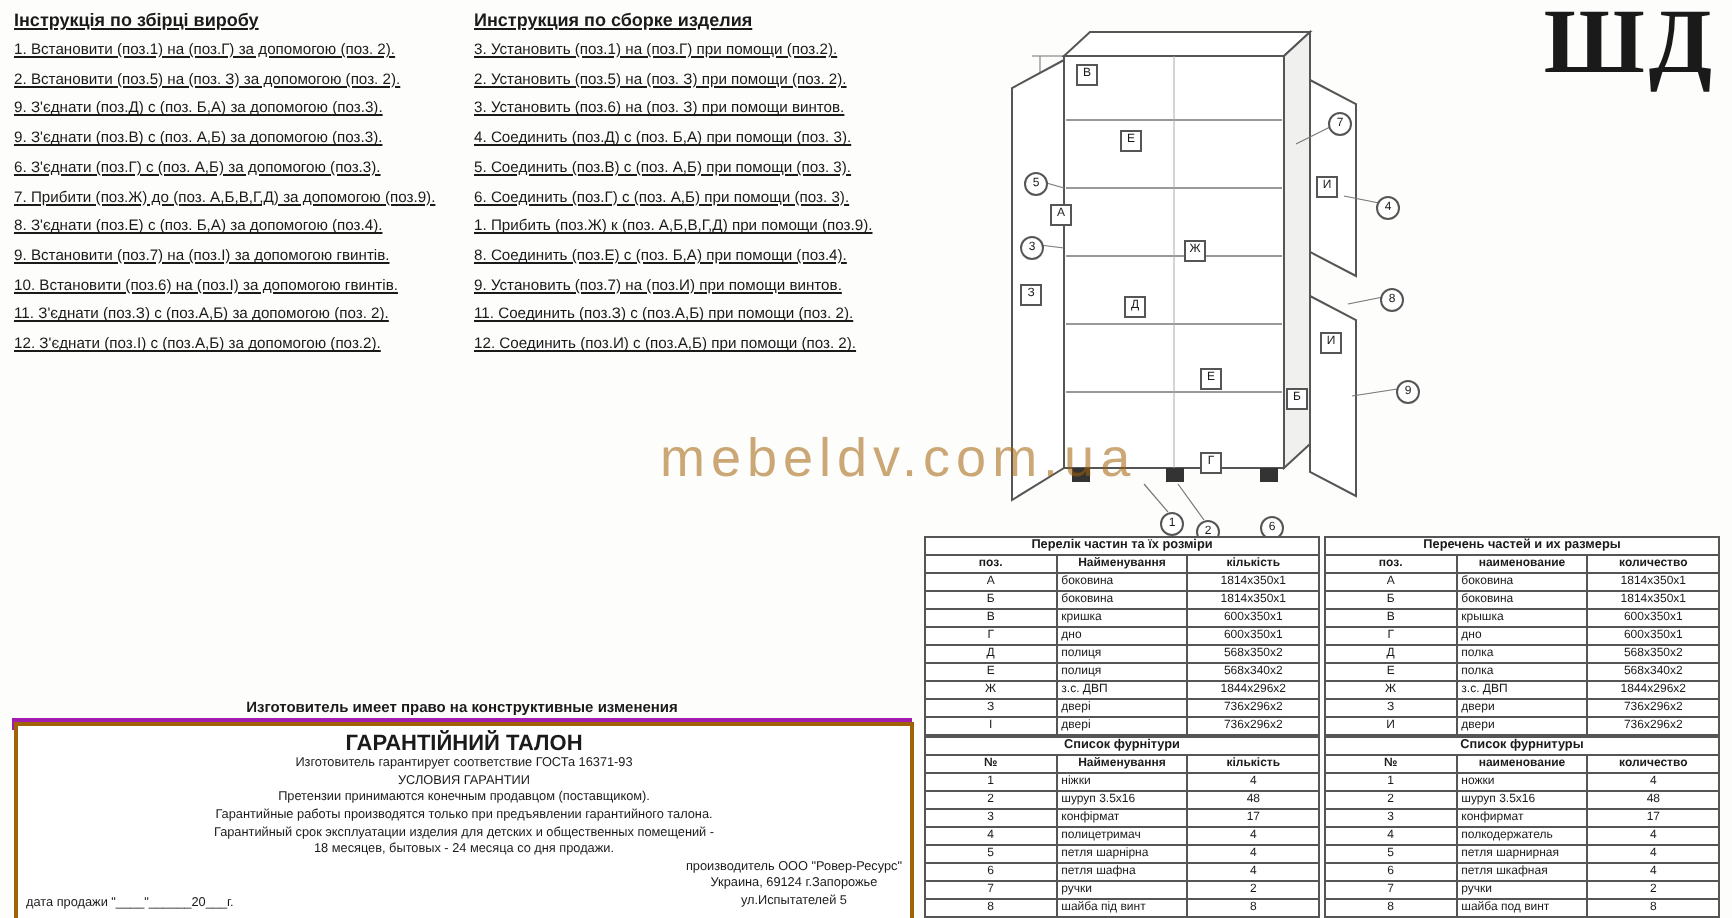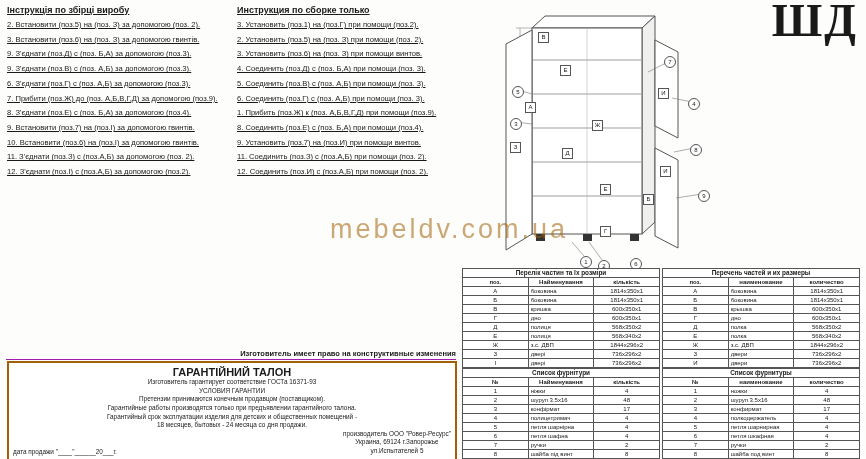--- a/index.html
+++ b/index.html
@@ -22,22 +22,22 @@
   .drawing svg{position:absolute;left:0;top:0;}
   .callout-layer{position:absolute;left:0;top:0;width:100%;height:100%;}
   .sq{position:absolute;width:9px;height:9px;border:1px solid #555;background:#fff;
       font-size:6px;line-height:9px;text-align:center;}
   .ci{position:absolute;width:10px;height:10px;border:1px solid #555;border-radius:50%;
       background:#fff;font-size:6px;line-height:10px;text-align:center;}
   
   .watermark{position:absolute;left:330px;top:214px;font-size:27px;color:#a16207;
       opacity:.55;letter-spacing:3px;white-space:nowrap;}
   
-  .mnote{position:absolute;left:6px;top:349px;width:450px;text-align:right;
-      font-size:7.5px;font-weight:bold;border-bottom:1px solid #a21caf;padding-bottom:1px;}
+  .mnote{position:absolute;left:6px;top:349px;width:450px;text-align:center;
+      font-size:7.5px;font-weight:bold;border-bottom:6px solid #a21caf;padding-bottom:1px;}
   .warranty{position:absolute;left:7px;top:361px;width:446px;height:96px;
       border:2px solid #a16207;background:#fff;}
   .warranty .wtitle{text-align:center;font-weight:bold;font-size:11px;margin-top:3px;}
   .warranty .wline{text-align:center;font-size:6.4px;line-height:1.35;}
   .warranty .wbottom{position:absolute;left:4px;right:4px;bottom:4px;
       display:flex;justify-content:space-between;align-items:flex-end;}
   .warranty .wdate{font-size:6.4px;}
   .warranty .wprod{font-size:6.4px;text-align:center;line-height:1.3;}
   
   .tables{position:absolute;left:462px;top:268px;display:flex;gap:2px;}
@@ -51,24 +51,24 @@
   .c-name{width:96px;}
   .c-qty{width:66px;text-align:center;}
 </style>
 </head>
 <body>
 
 <div class="col col-ua">
   <h2>Інструкція по збірці виробу</h2>
   <div class="steps">
 
+      <div>1. Встановити (поз.1) на (поз.Г) за допомогою (поз. 2).</div>
 
       <div>2. Встановити (поз.5) на (поз. З) за допомогою (поз. 2).</div>
 
-      <div>3. Встановити (поз.6) на (поз. З) за допомогою гвинтів.</div>
 
       <div>9. З'єднати (поз.Д) с (поз. Б,А) за допомогою (поз.3).</div>
 
       <div>9. З'єднати (поз.В) с (поз. А,Б) за допомогою (поз.3).</div>
 
       <div>6. З'єднати (поз.Г) с (поз. А,Б) за допомогою (поз.3).</div>
 
       <div>7. Прибити (поз.Ж) до (поз. А,Б,В,Г,Д) за допомогою (поз.9).</div>
 
       <div>8. З'єднати (поз.Е) с (поз. Б,А) за допомогою (поз.4).</div>
@@ -77,21 +77,21 @@
 
       <div>10. Встановити (поз.6) на (поз.І) за допомогою гвинтів.</div>
 
       <div>11. З'єднати (поз.З) с (поз.А,Б) за допомогою (поз. 2).</div>
 
       <div>12. З'єднати (поз.І) с (поз.А,Б) за допомогою (поз.2).</div>
     </div>
 </div>
 
 <div class="col col-ru">
-  <h2>Инструкция по сборке только</h2>
+  <h2>Инструкция по сборке изделия</h2>
   <div class="steps">
 
       <div>3. Установить (поз.1) на (поз.Г) при помощи (поз.2).</div>
 
       <div>2. Установить (поз.5) на (поз. З) при помощи (поз. 2).</div>
 
       <div>3. Установить (поз.6) на (поз. З) при помощи винтов.</div>
 
       <div>4. Соединить (поз.Д) с (поз. Б,А) при помощи (поз. 3).</div>
 

